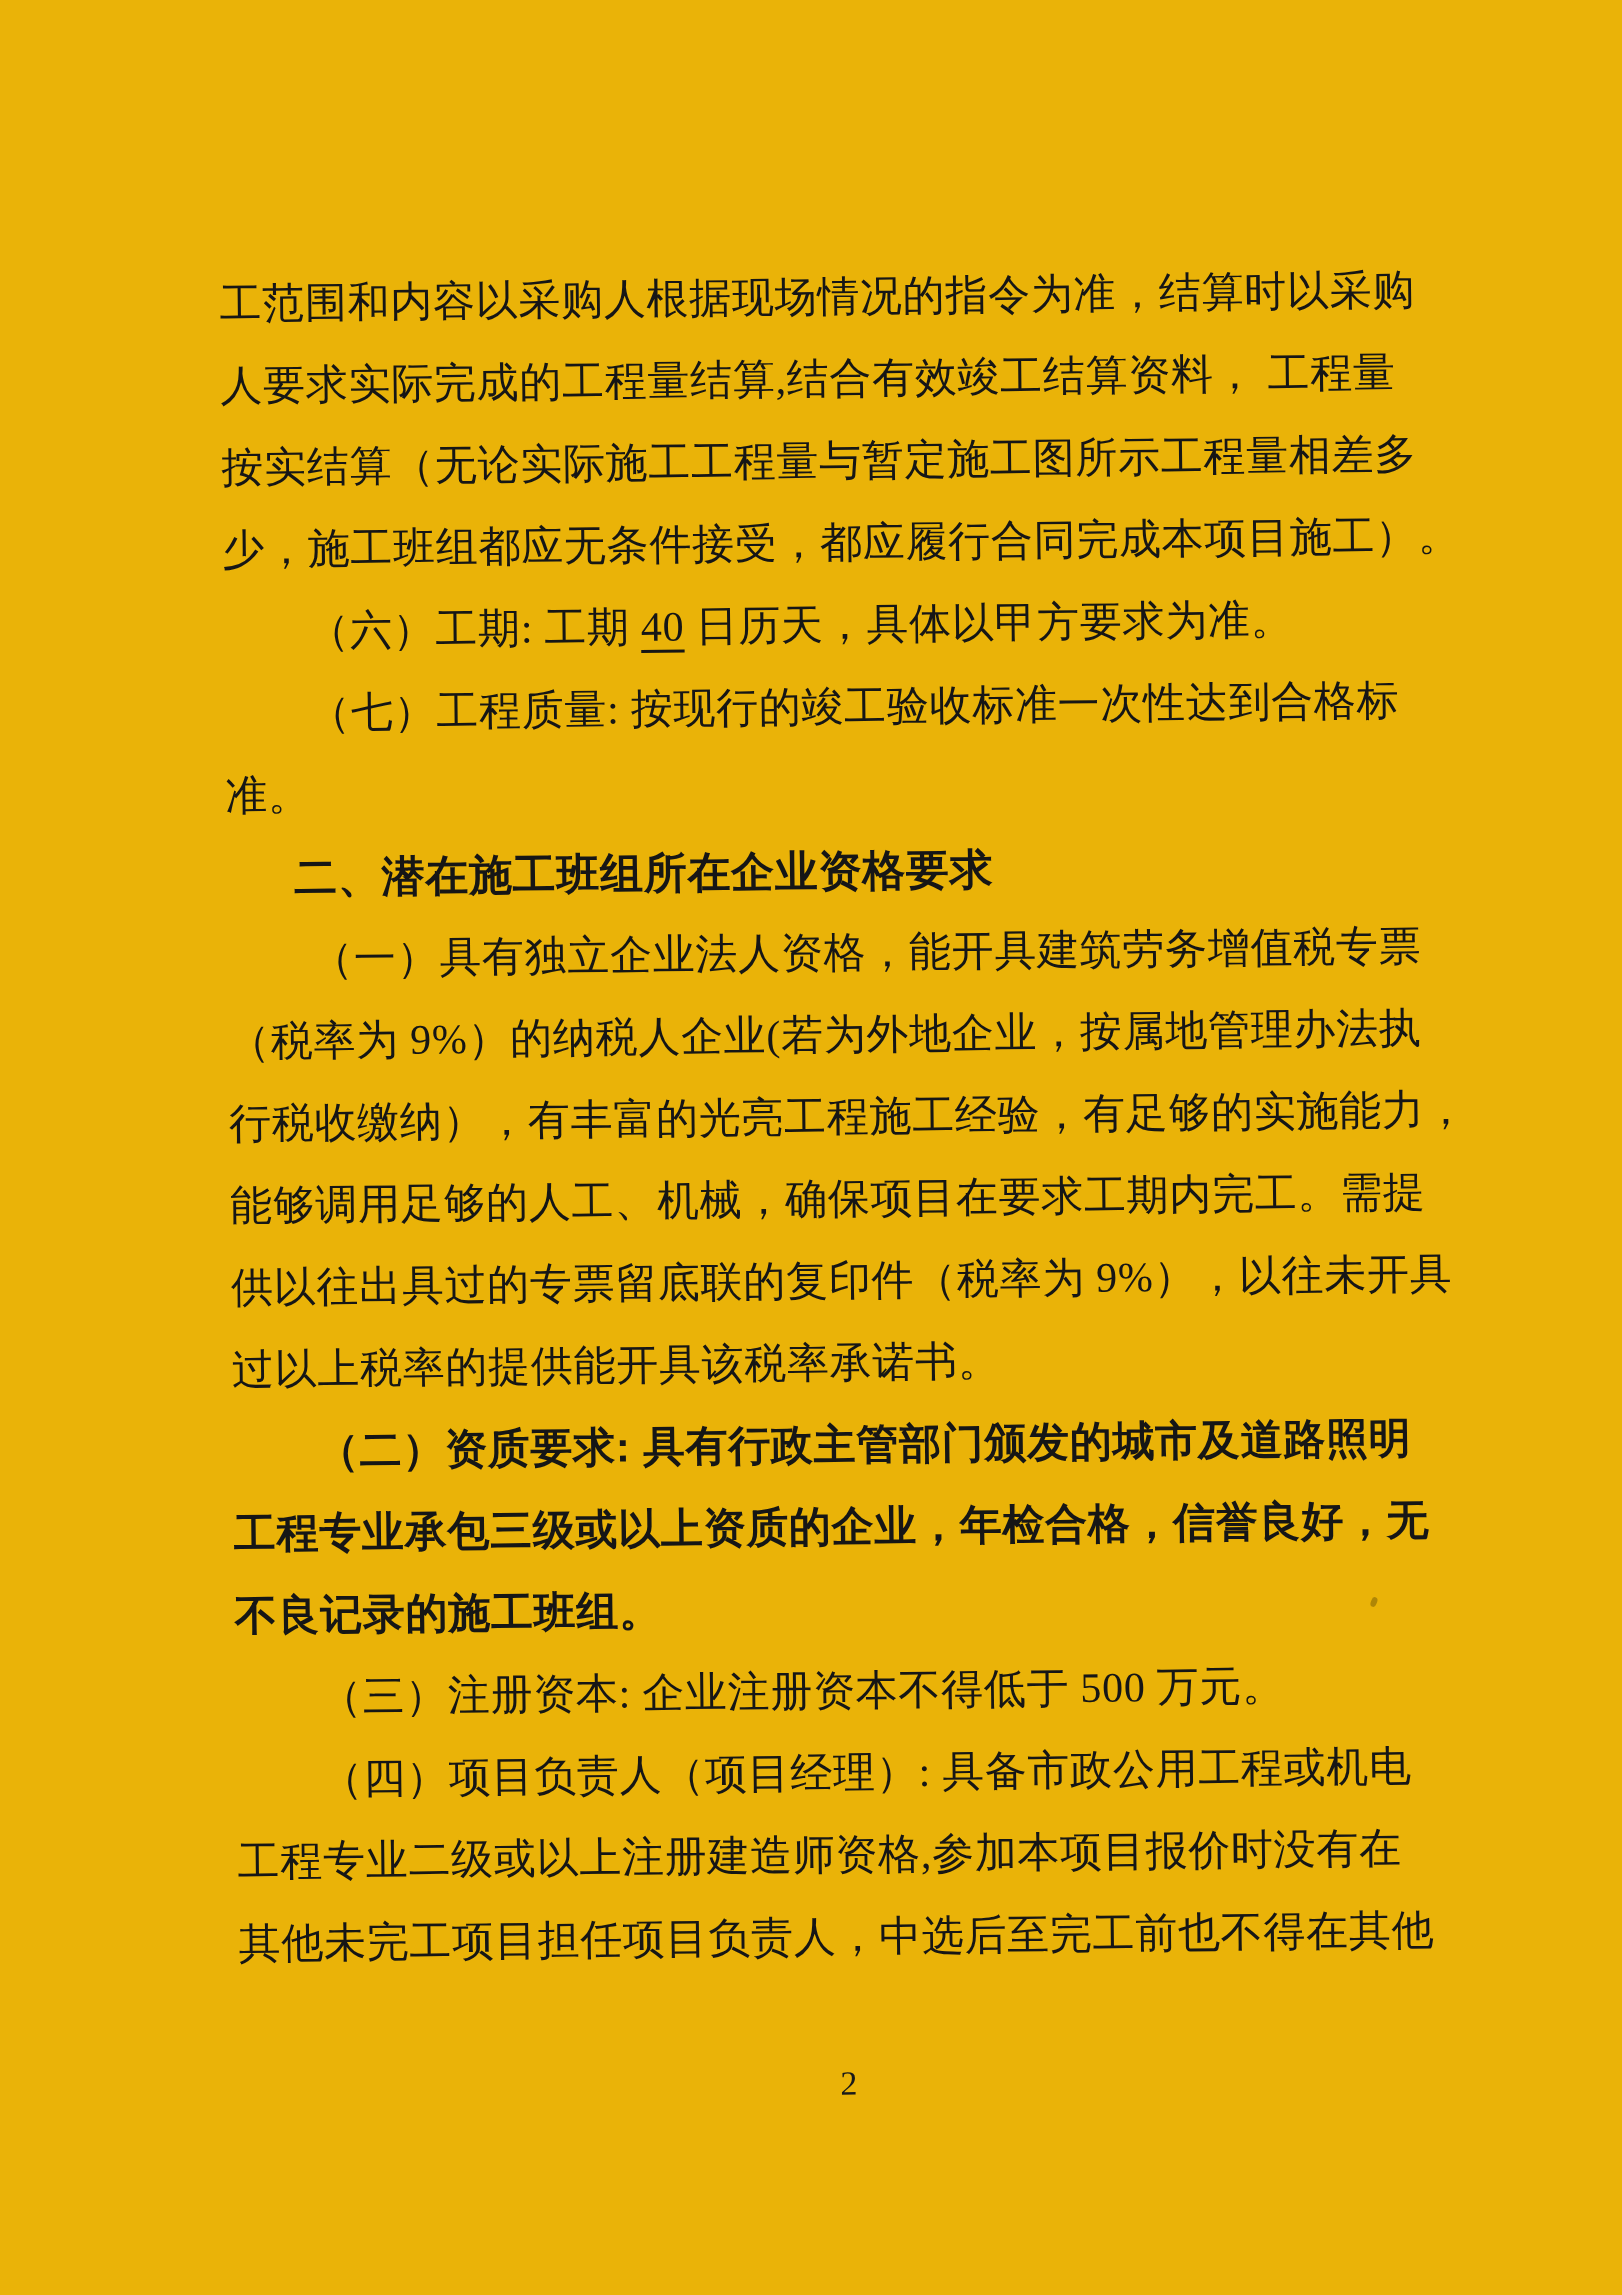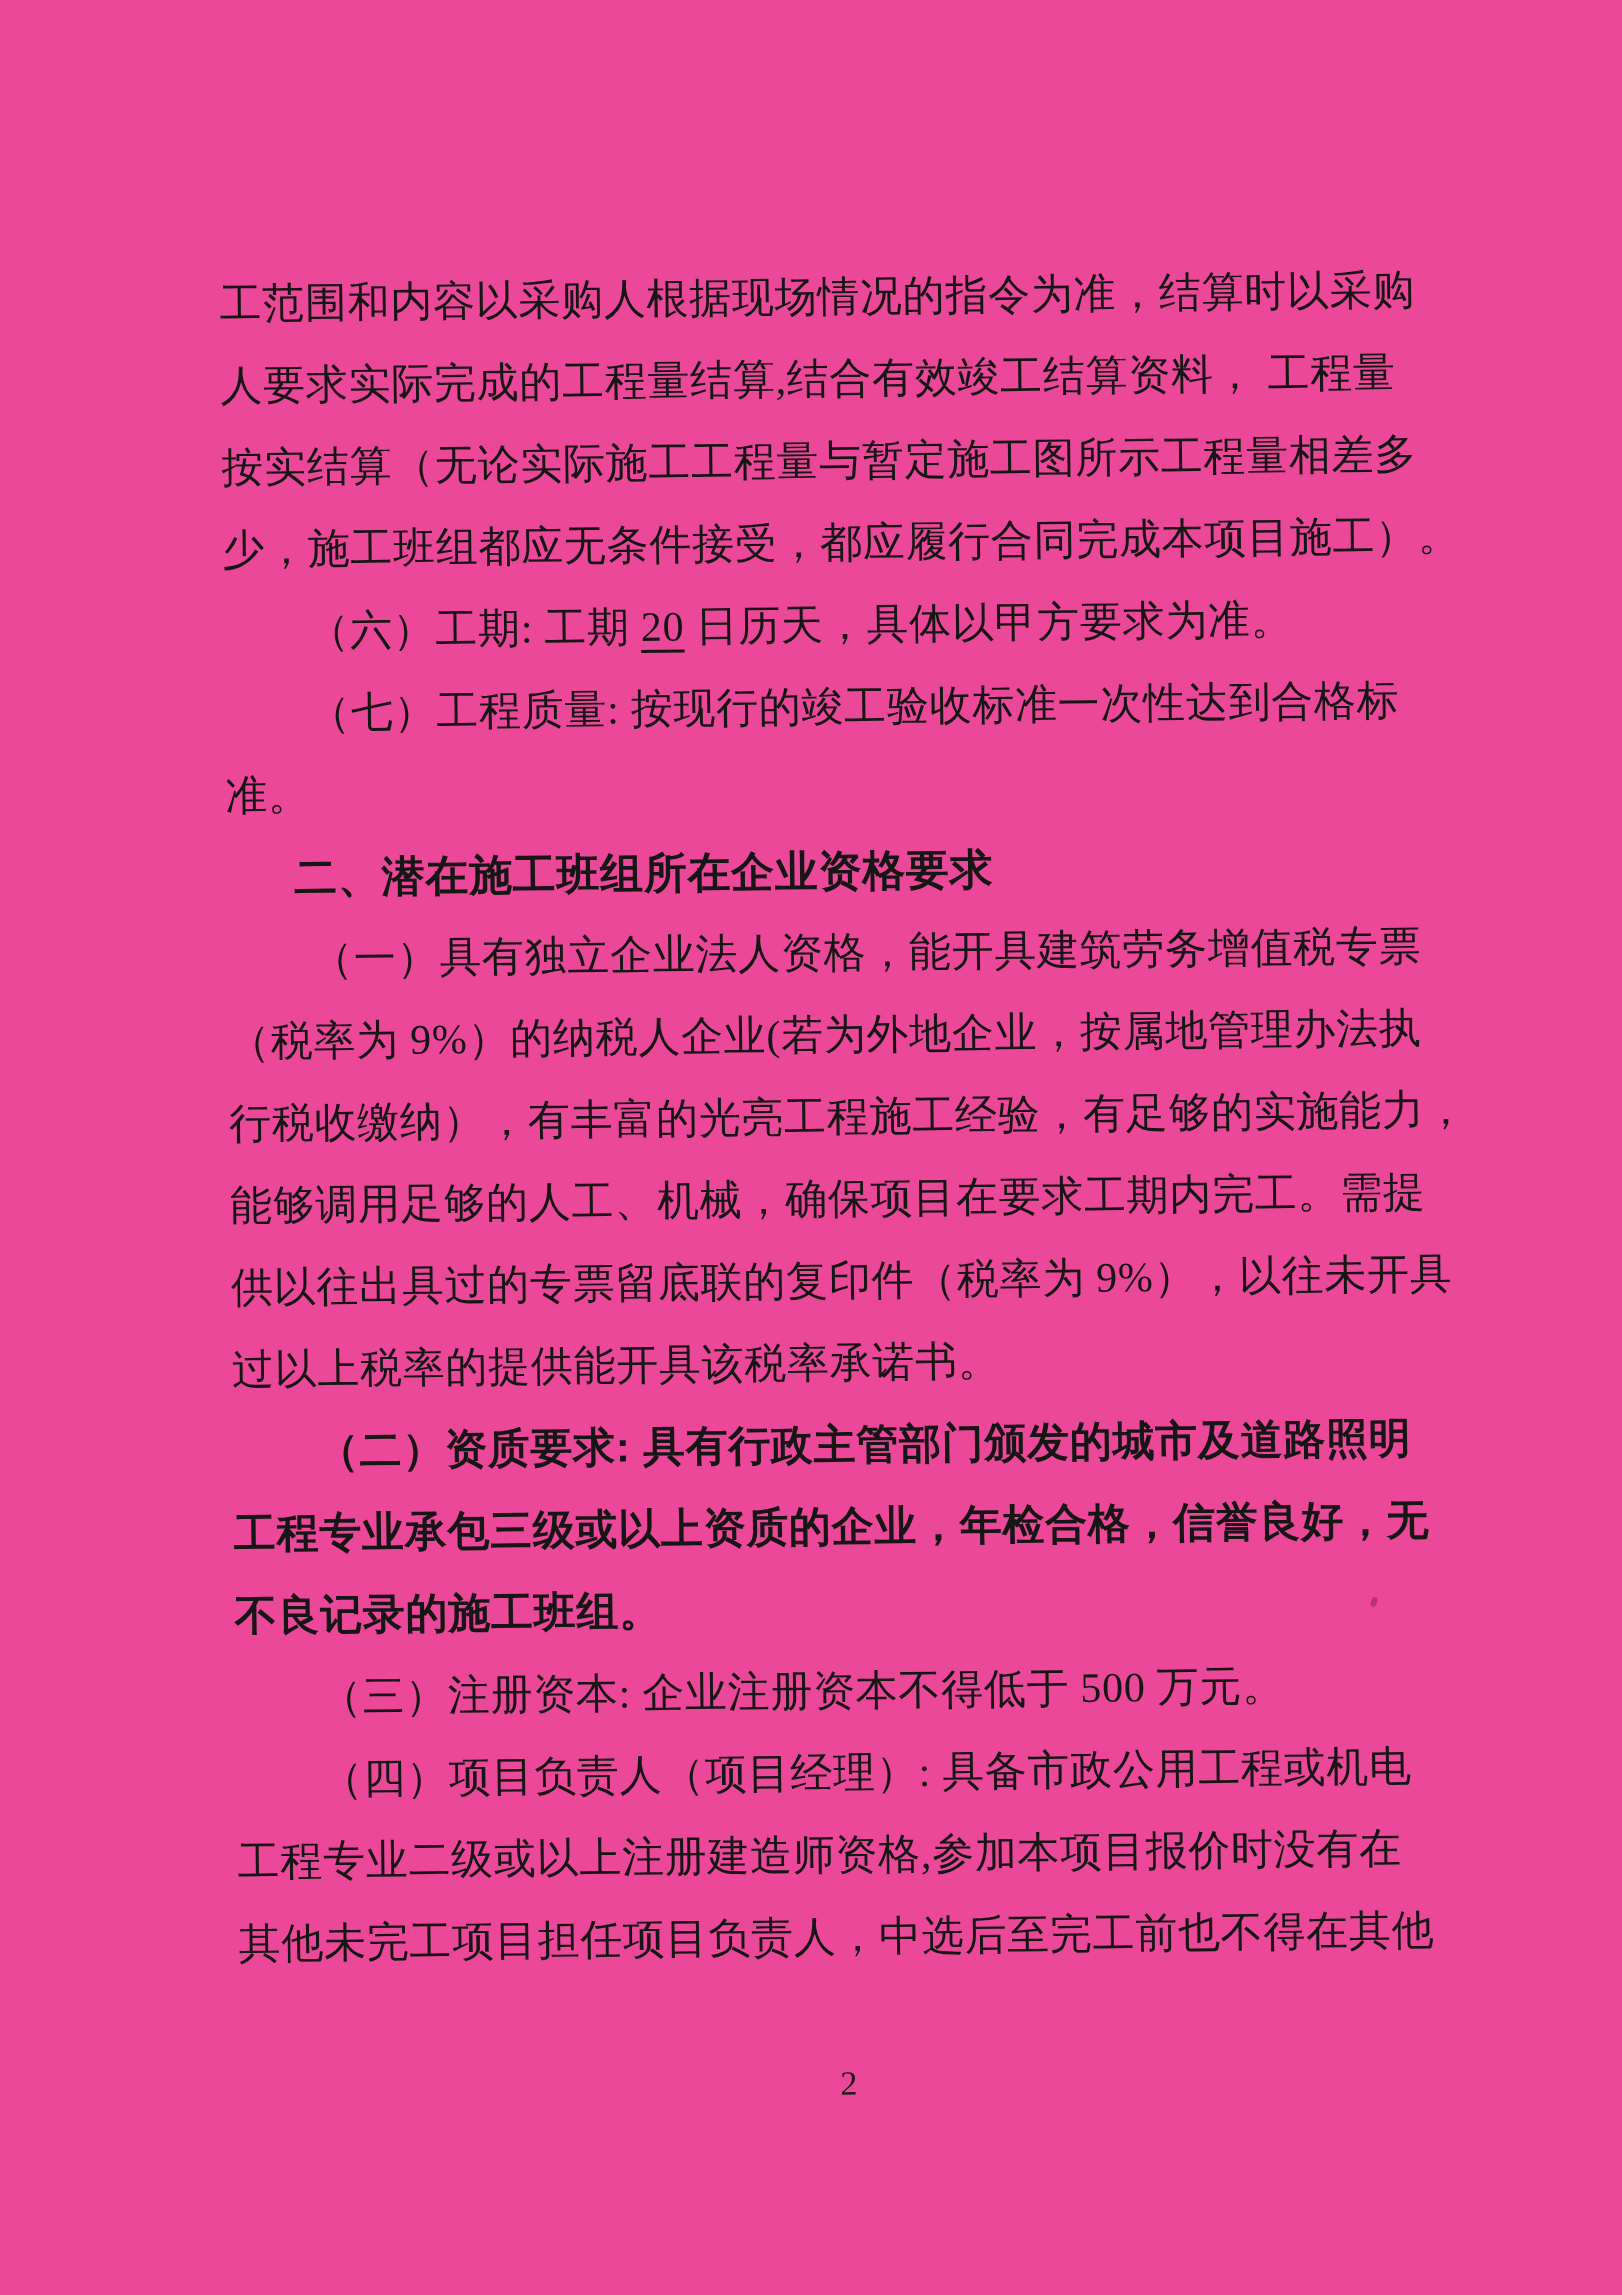--- a/index.html
+++ b/index.html
@@ -4,21 +4,21 @@
 <style>
   html, body {
     margin: 0;
     padding: 0;
     background: #ffffff;
   }
   .page {
     position: relative;
     width: 1623px;
     height: 2295px;
-    background: #ec4899;
+    background: #eab308;
     overflow: hidden;
     color: #161616;
     text-decoration: underline;
   }
   
   .content {
     position: absolute;
     left: 219px;
     top: 263px;
     width: 1217px;
@@ -75,21 +75,21 @@
 </head>
 <body>
 
 <div class="page">
   <div class="content" id="text-block">
 
     <div class="line"><span>工范围和内容以采购人根据现场情况的指令为准，结算时以采购</span></div>
       <div class="line"><span>人要求实际完成的工程量结算,结合有效竣工结算资料， 工程量</span></div>
       <div class="line"><span>按实结算（无论实际施工工程量与暂定施工图所示工程量相差多</span></div>
       <div class="line"><span>少，施工班组都应无条件接受，都应履行合同完成本项目施工）。</span></div>
-      <div class="line indent2"><span>（六）工期: 工期 </span><span class="seg-underline">20</span><span> 日历天，具体以甲方要求为准。</span></div>
+      <div class="line indent2"><span>（六）工期: 工期 </span><span class="seg-underline">40</span><span> 日历天，具体以甲方要求为准。</span></div>
       <div class="line indent2"><span>（七）工程质量: 按现行的竣工验收标准一次性达到合格标</span></div>
       <div class="line"><span>准。</span></div>
       <div class="line heading"><span>二、潜在施工班组所在企业资格要求</span></div>
       <div class="line indent2"><span>（一）具有独立企业法人资格，能开具建筑劳务增值税专票</span></div>
       <div class="line"><span>（税率为 9%）的纳税人企业(若为外地企业，按属地管理办法执</span></div>
       <div class="line"><span>行税收缴纳），有丰富的光亮工程施工经验，有足够的实施能力，</span></div>
       <div class="line"><span>能够调用足够的人工、机械，确保项目在要求工期内完工。需提</span></div>
       <div class="line"><span>供以往出具过的专票留底联的复印件（税率为 9%），以往未开具</span></div>
       <div class="line"><span>过以上税率的提供能开具该税率承诺书。</span></div>
       <div class="line bold indent2"><span>（二）资质要求: 具有行政主管部门颁发的城市及道路照明</span></div>

